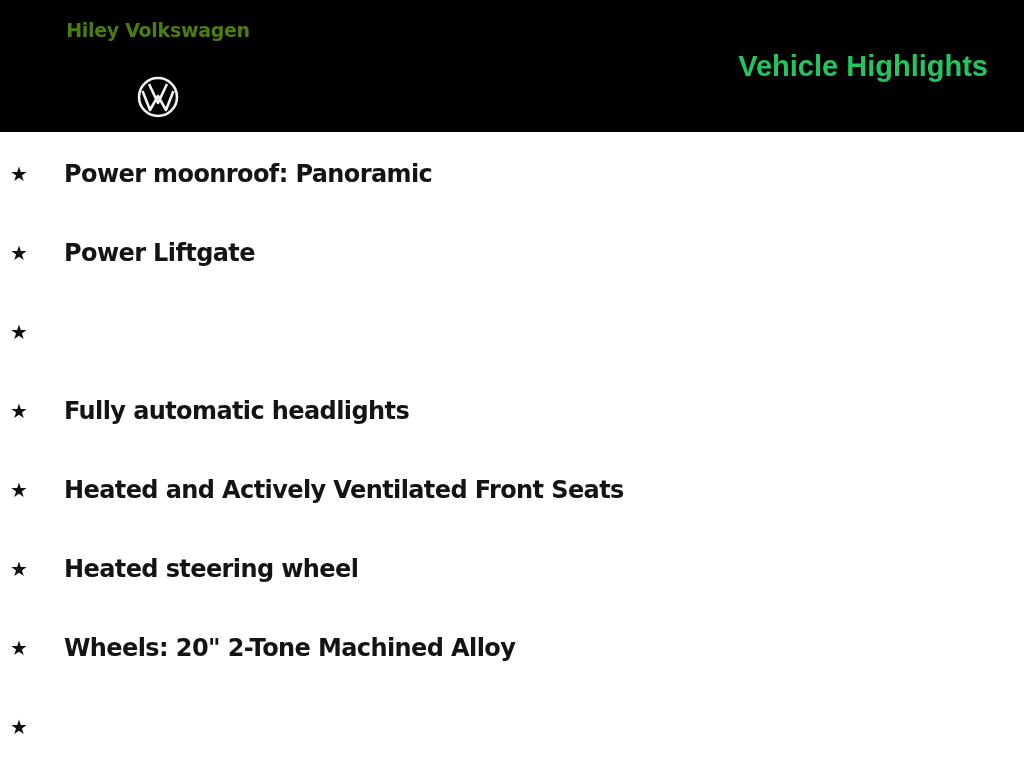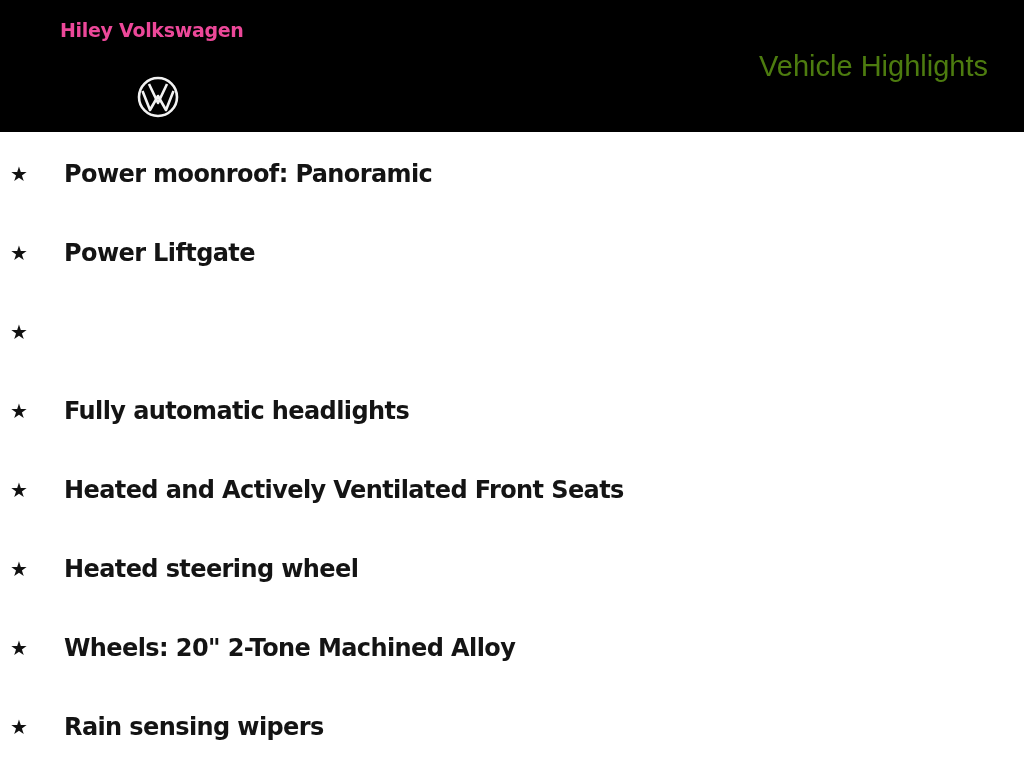--- a/index.html
+++ b/index.html
@@ -8,35 +8,35 @@
       background: #ffffff;
       font-family: "DejaVu Sans", sans-serif;
       position: relative;
     }
     .header {
       position: absolute; left: 0; top: 0;
       width: 1024px; height: 132px;
       background: #000000;
     }
     .dealer {
-      position: absolute; left: 60px; top: 16px; width: 212px;
-      text-align: left; color: #ec4899;
+      position: absolute; left: 52px; top: 16px; width: 212px;
+      text-align: center; color: #4d7c0f;
       font-family: "DejaVu Sans", sans-serif;
       font-weight: bold; font-size: 19px; line-height: 29px;
       letter-spacing: -0.3px;
     }
     .vw-logo {
       position: absolute; left: 137px; top: 76px;
       width: 42px; height: 42px;
     }
     .header-title {
       position: absolute; right: 36px; top: 48px;
-      color: #4d7c0f;
+      color: #22c55e;
       font-family: "Liberation Sans", sans-serif;
-      font-size: 29px; line-height: 36px;
+      font-size: 29px; line-height: 36px; font-weight: bold;
     }
     .list {
       position: absolute; left: 0; top: 134px; width: 1024px;
     }
     .item {
       position: absolute; left: 0; height: 79px; width: 1024px;
       display: flex; align-items: center;
     }
     .star {
       position: absolute; left: 10px;
@@ -90,15 +90,14 @@
   <div class="item" style="top:395px">
     <span class="star">★</span>
     <span class="label">Heated steering wheel</span>
   </div>
   <div class="item" style="top:474px">
     <span class="star">★</span>
     <span class="label">Wheels: 20" 2-Tone Machined Alloy</span>
   </div>
   <div class="item" style="top:553px">
     <span class="star">★</span>
-    <span class="label">Rain sensing wipers</span>
   </div>
 </div>
 
 </body></html>

